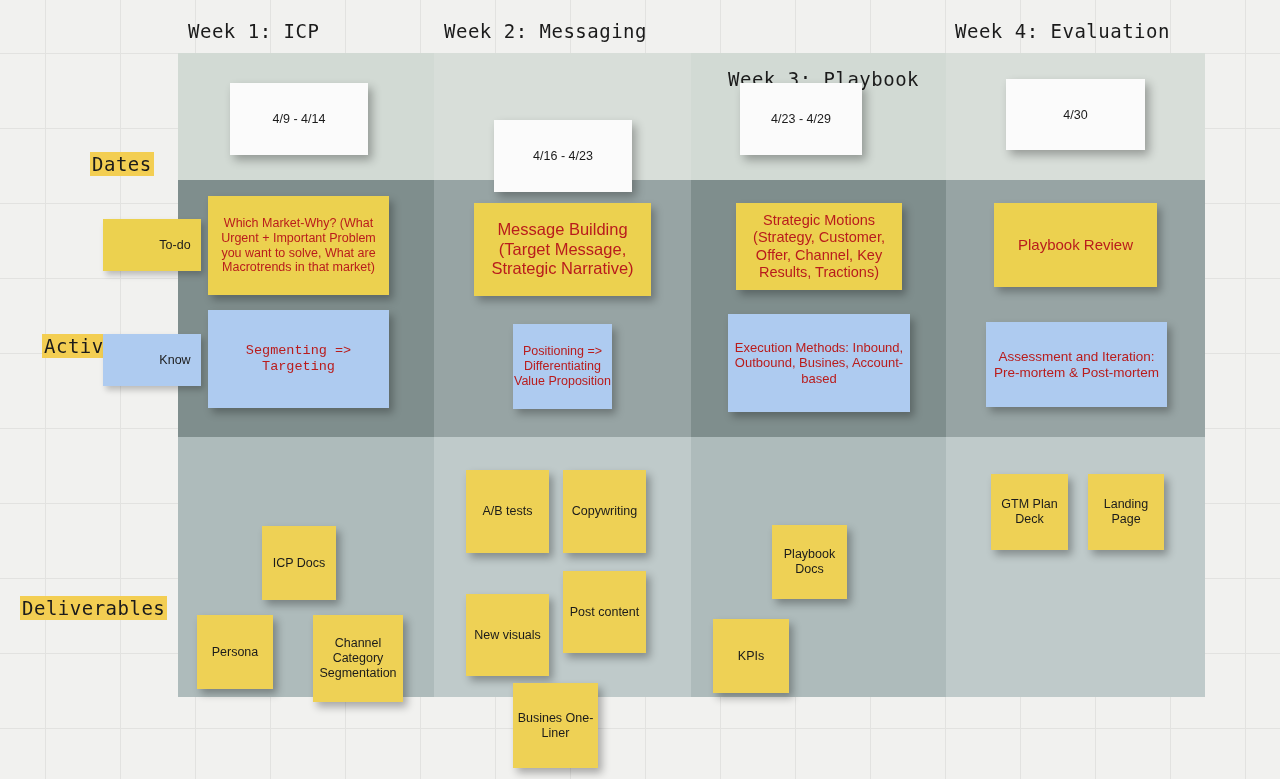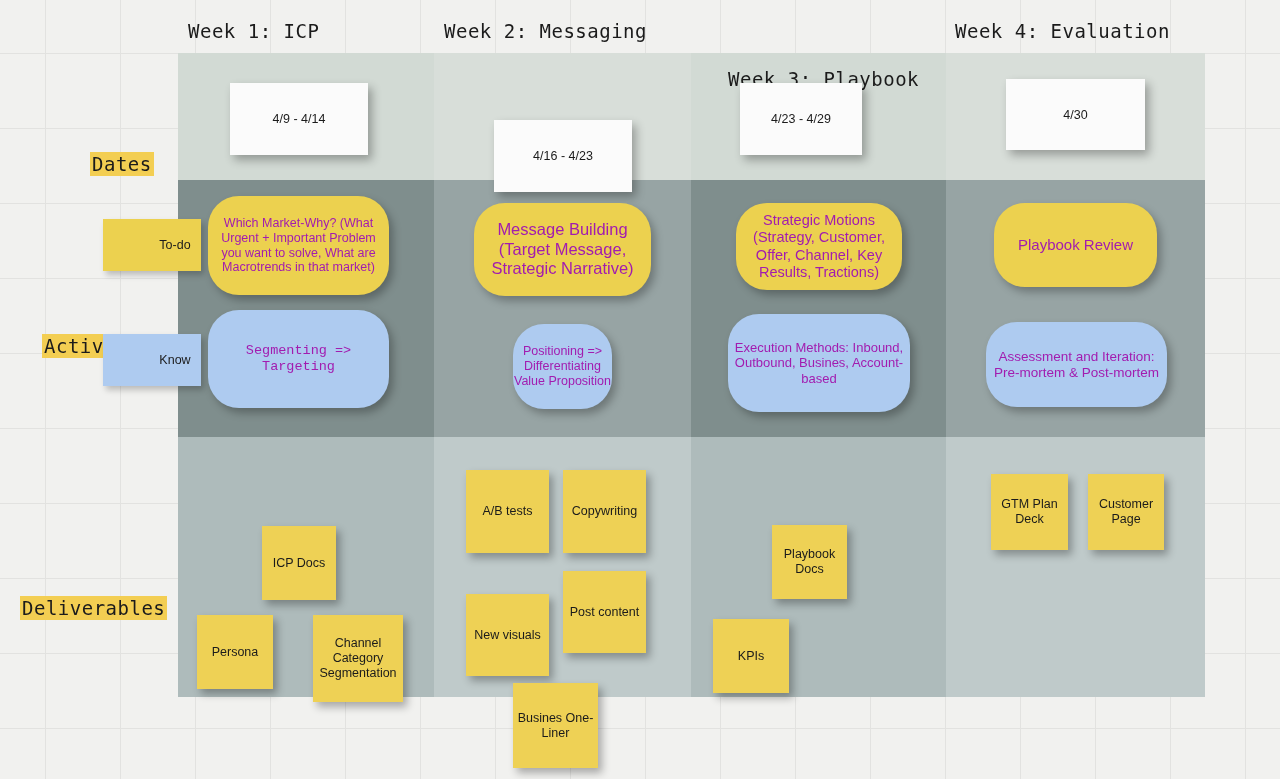--- a/index.html
+++ b/index.html
@@ -115,24 +115,23 @@
   .dc3 { left: 740px;  top: 83px; width: 122px; height: 72px; }
   .dc4 { left: 1006px; top: 79px; width: 139px; height: 71px; }
 
   
   .note {
     position: absolute;
     display: flex;
     align-items: center;
     justify-content: center;
     text-align: center;
-    color: #a21caf;
+    color: #b91c1c;
     line-height: 1.18;
     box-shadow: 4px 5px 8px rgba(0,0,0,0.28);
-    border-radius: 31px;
   }
   .note.yellow { background: #ecd14f; }
   .note.blue   { background: #aecbf0; }
 
   
   .a1y { left: 208px; top: 196px; width: 181px; height: 99px; font-size: 12.5px; padding: 0 6px; box-sizing: border-box; }
   .a1b { left: 208px; top: 310px; width: 181px; height: 98px; font-size: 13.5px; font-family: Liberation Mono, monospace; }
   
   .a2y { left: 474px; top: 203px; width: 177px; height: 93px; font-size: 16.5px; }
   .a2b { left: 513px; top: 324px; width: 99px; height: 85px; font-size: 12.5px; }
@@ -230,15 +229,15 @@
   <div class="sticky d-abtests">A/B tests</div>
   <div class="sticky d-copywrite">Copywriting</div>
   <div class="sticky d-newvisual">New visuals</div>
   <div class="sticky d-postcont">Post content</div>
   <div class="sticky d-oneliner">Busines One-Liner</div>
 
   <div class="sticky d-playbkdoc">Playbook Docs</div>
   <div class="sticky d-kpis">KPIs</div>
 
   <div class="sticky d-gtmdeck">GTM Plan Deck</div>
-  <div class="sticky d-landing">Customer Page</div>
+  <div class="sticky d-landing">Landing Page</div>
 
 </div>
 
 </body></html>

